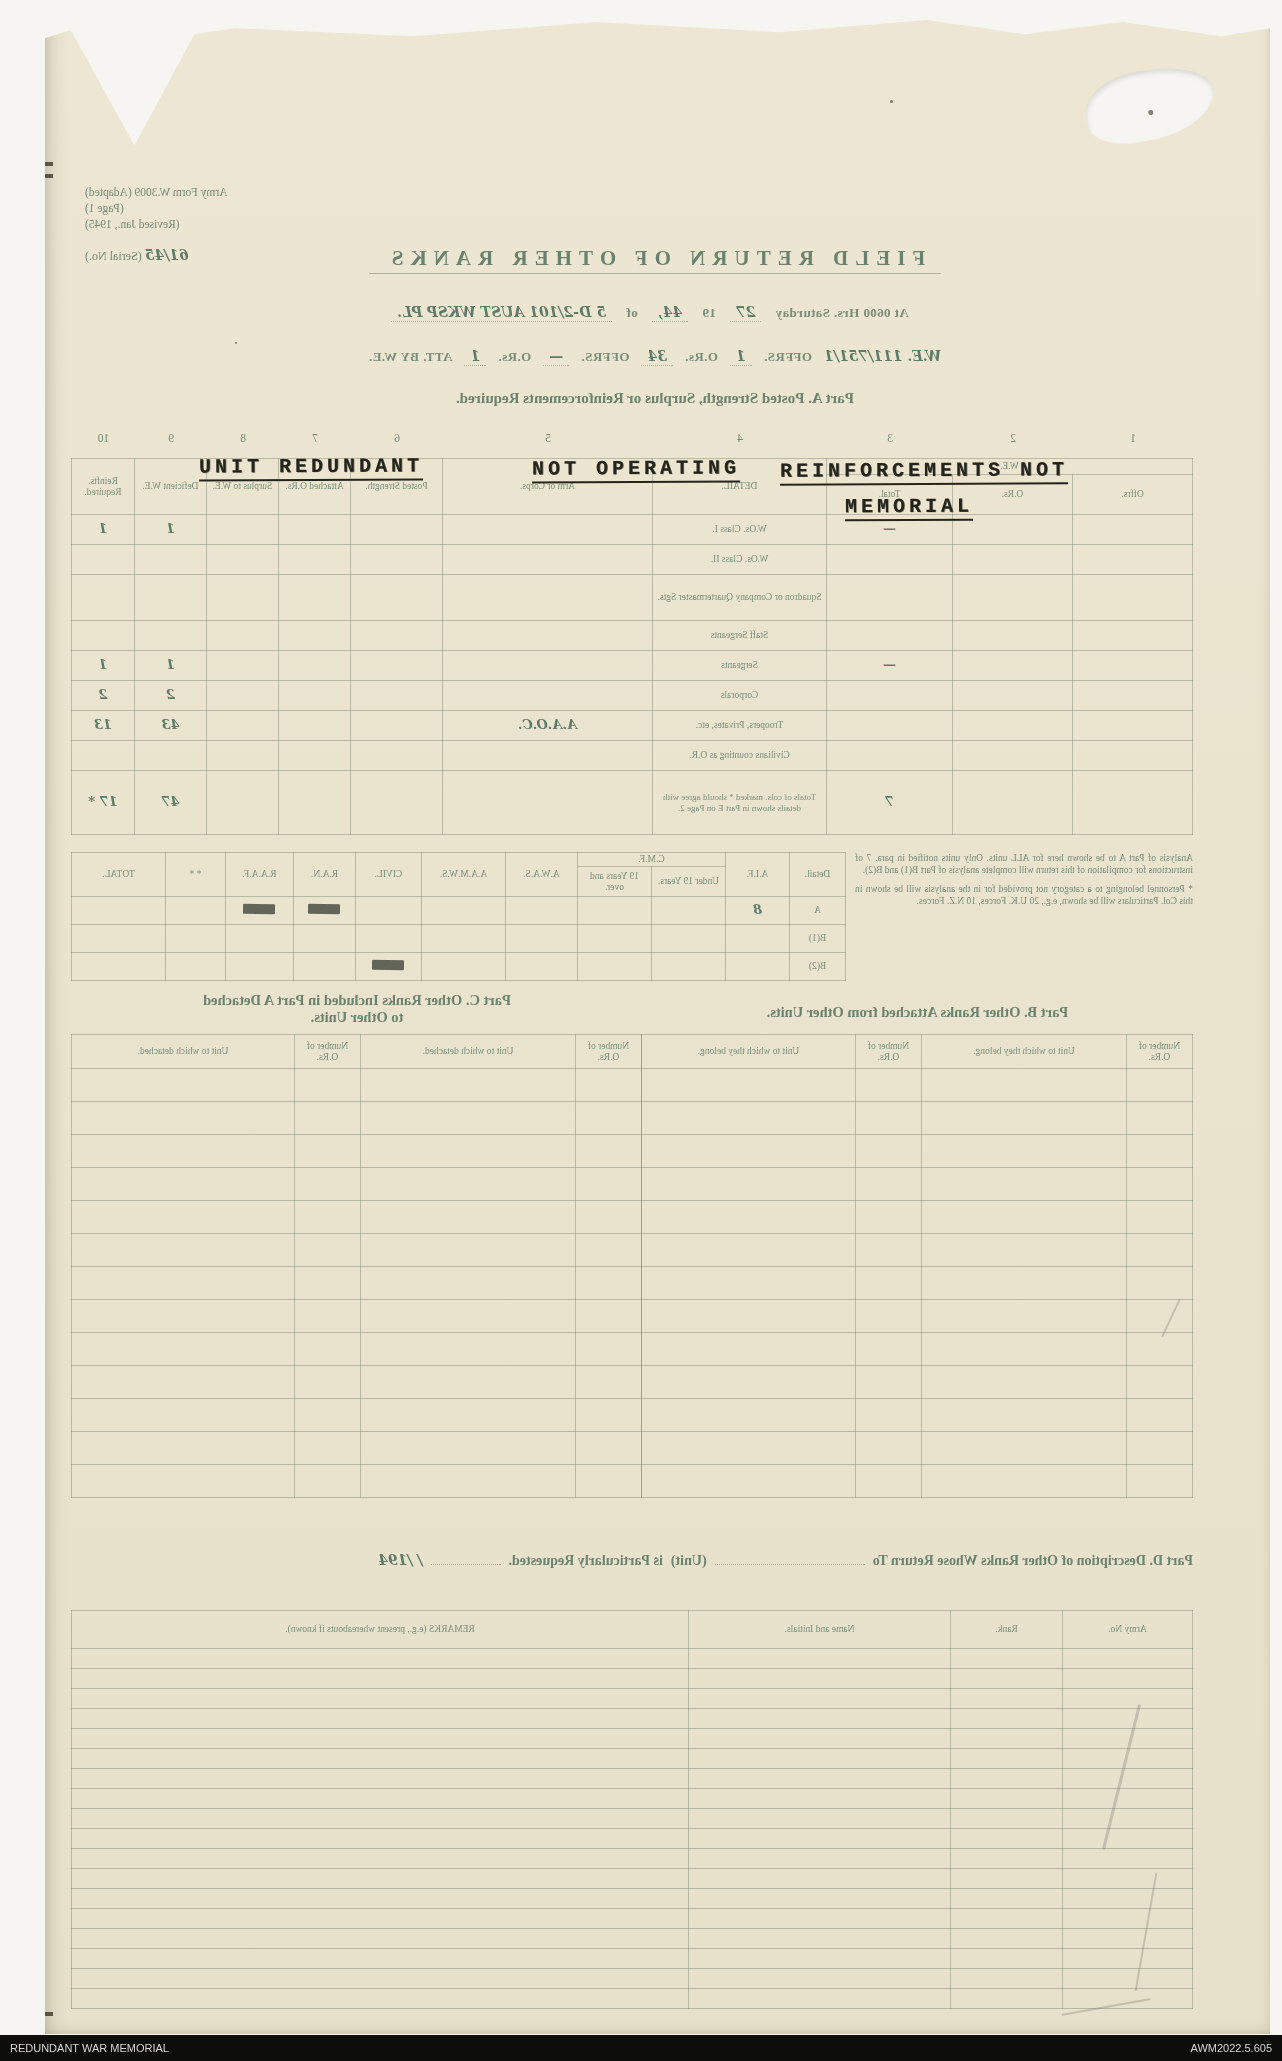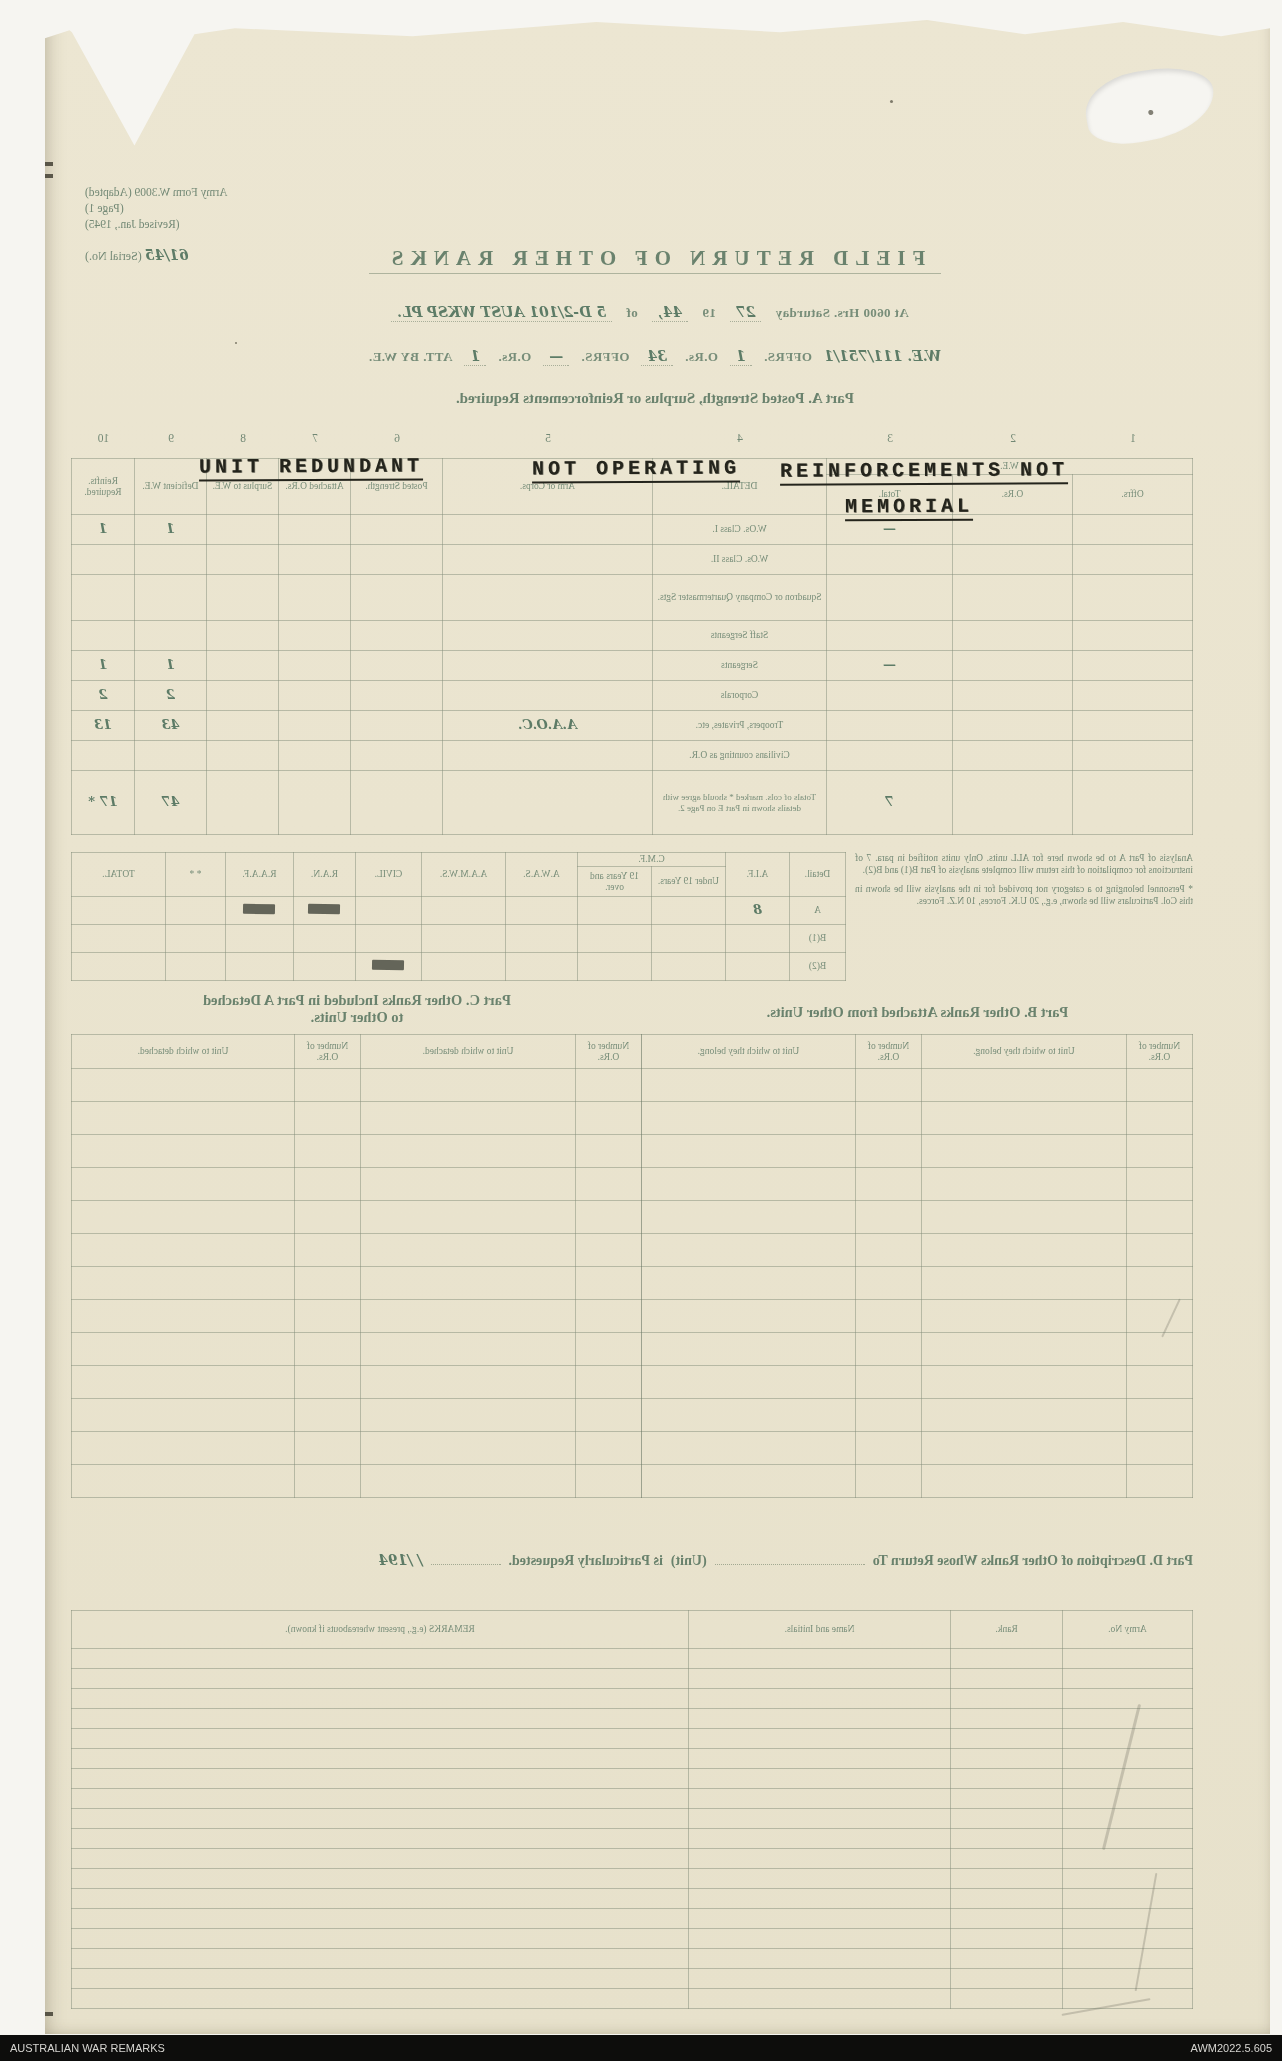--- a/index.html
+++ b/index.html
@@ -728,15 +728,15 @@
   </div>
 
   <div class="stamp" style="left:154px;top:443px">UNIT REDUNDANT</div>
   <div class="stamp" style="left:487px;top:445px">NOT OPERATING</div>
   <div class="stamp" style="left:735px;top:447px">REINFORCEMENTS NOT</div>
   <div class="stamp" style="left:800px;top:483px">MEMORIAL</div>
 
 </div>
 
 <div class="archivebar">
-  <span>AUSTRALIAN WAR REMARKS</span>
+  <span>REDUNDANT WAR MEMORIAL</span>
   <span>AWM2022.5.605</span>
 </div>
 
 </body></html>

